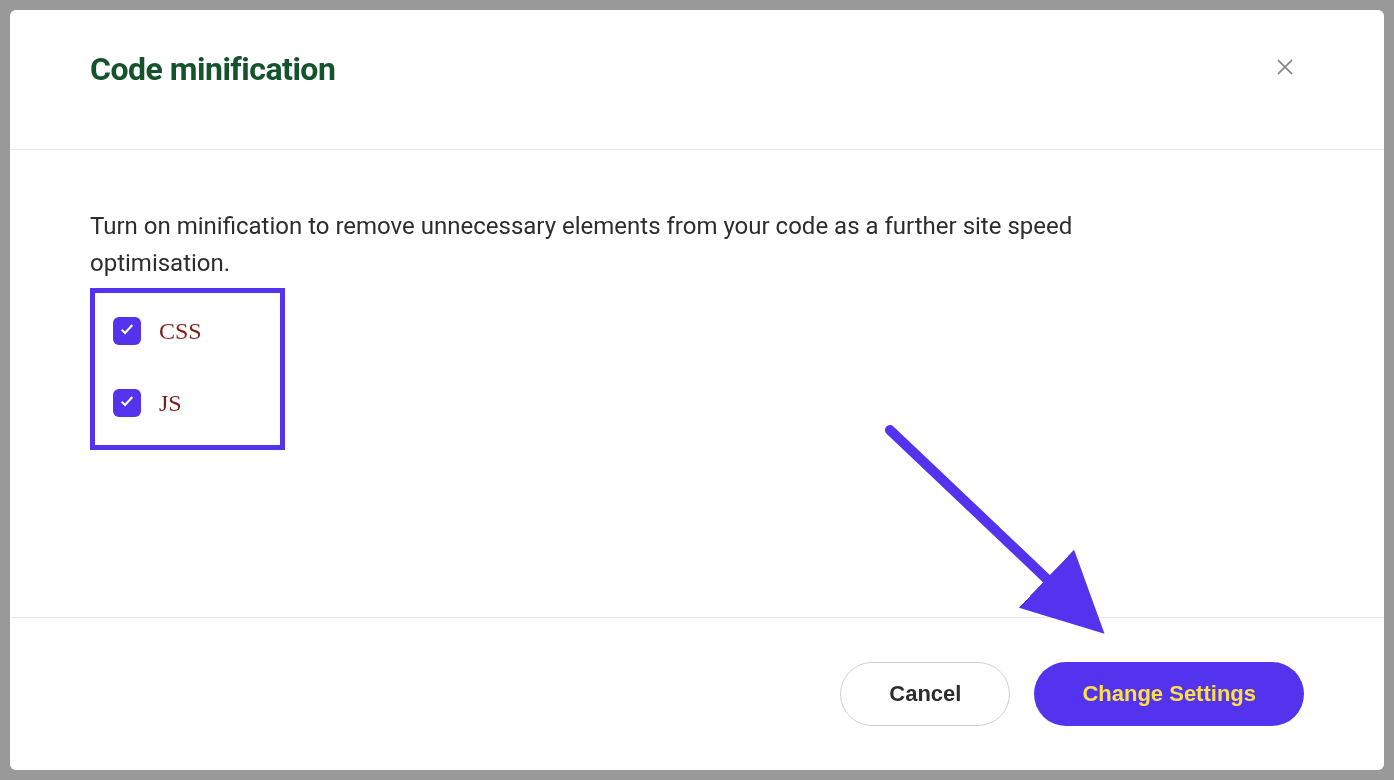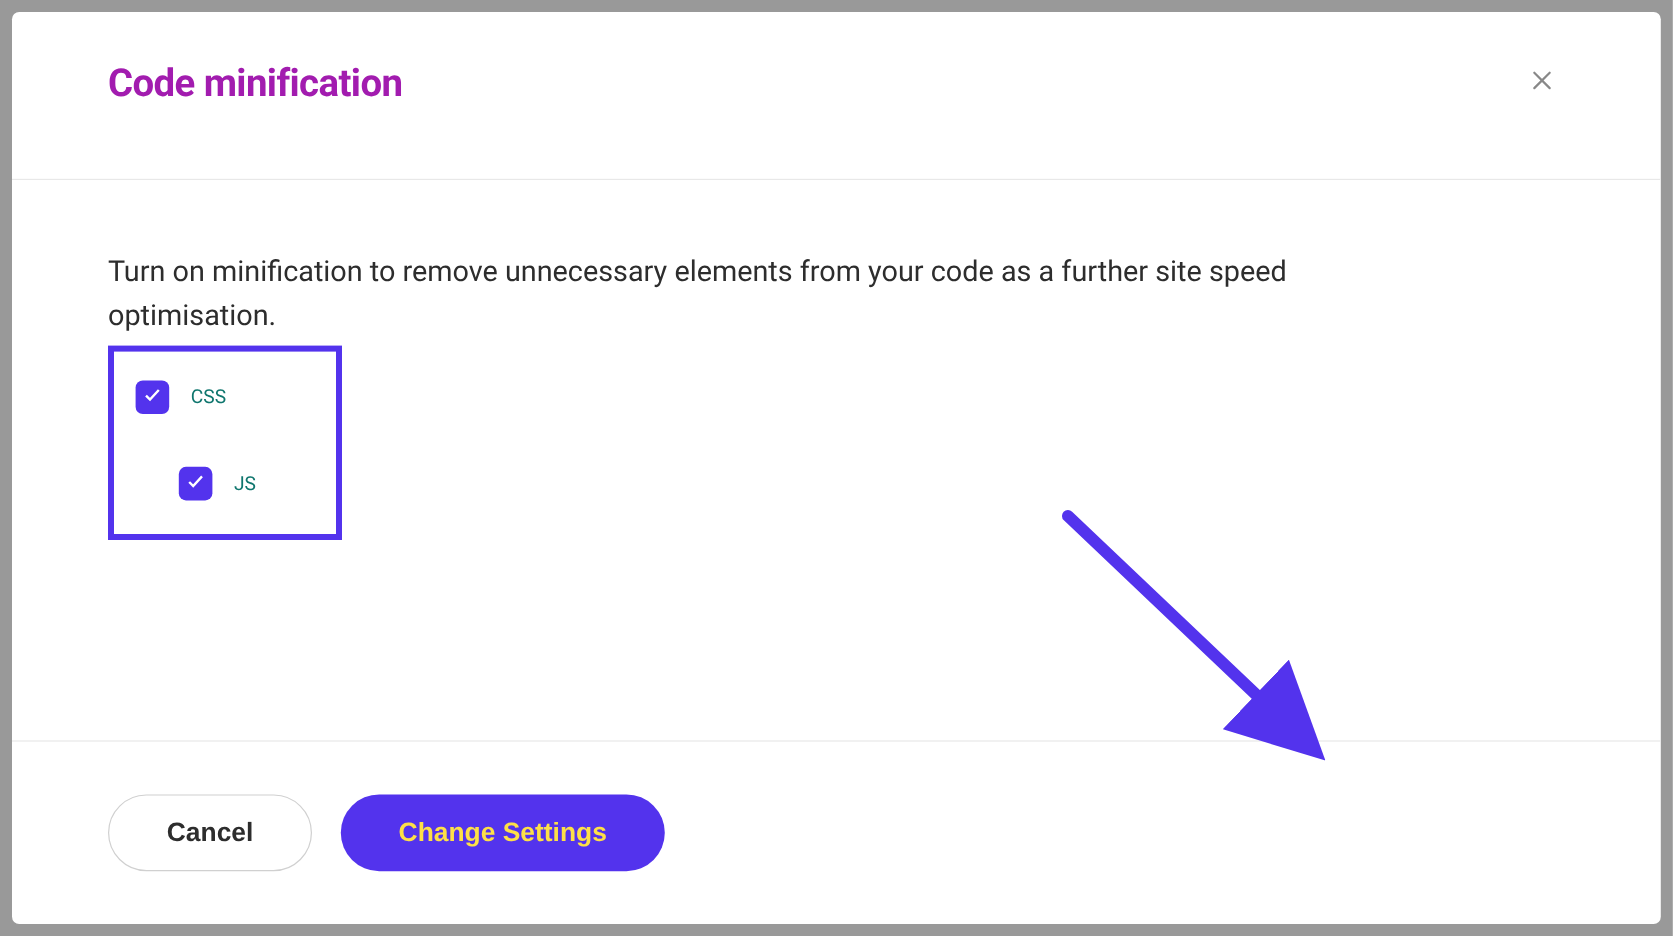--- a/index.html
+++ b/index.html
@@ -27,21 +27,21 @@
     .modal-header {
       padding: 38px 80px 60px 80px;
       border-bottom: 1px solid #e8e8e8;
       display: flex;
       justify-content: space-between;
       align-items: center;
     }
     .modal-title {
       font-size: 32px;
       font-weight: 700;
-      color: #a21caf;
+      color: #14532d;
       letter-spacing: -0.5px;
     }
     .close-btn {
       background: none;
       border: none;
       cursor: pointer;
       padding: 8px;
       color: #888888;
       display: flex;
       align-items: center;
@@ -70,49 +70,50 @@
       min-width: 195px;
     }
     .checkbox-row {
       display: flex;
       align-items: center;
       gap: 18px;
       padding: 10px 0;
     }
     .checkbox-row + .checkbox-row {
       margin-top: 24px;
-      margin-left: 36px;
     }
     .checkbox {
       width: 28px;
       height: 28px;
       background: #5333ed;
       border-radius: 6px;
       display: flex;
       align-items: center;
       justify-content: center;
       cursor: pointer;
       flex-shrink: 0;
     }
     .checkbox svg {
       width: 16px;
       height: 16px;
       stroke: #ffffff;
       stroke-width: 3;
       fill: none;
     }
     .checkbox-label {
-      font-size: 16px;
-      color: #0f766e;
+      font-size: 24px;
+      color: #7f1d1d;
       line-height: 1;
+      font-family: Liberation Serif, serif;
     }
     .modal-footer {
       border-top: 1px solid #e8e8e8;
       padding: 44px 80px 44px 80px;
       display: flex;
+      justify-content: flex-end;
       gap: 24px;
     }
     .btn {
       padding: 20px 48px;
       border-radius: 999px;
       font-size: 22px;
       font-weight: 600;
       cursor: pointer;
       border: none;
       line-height: 1;

